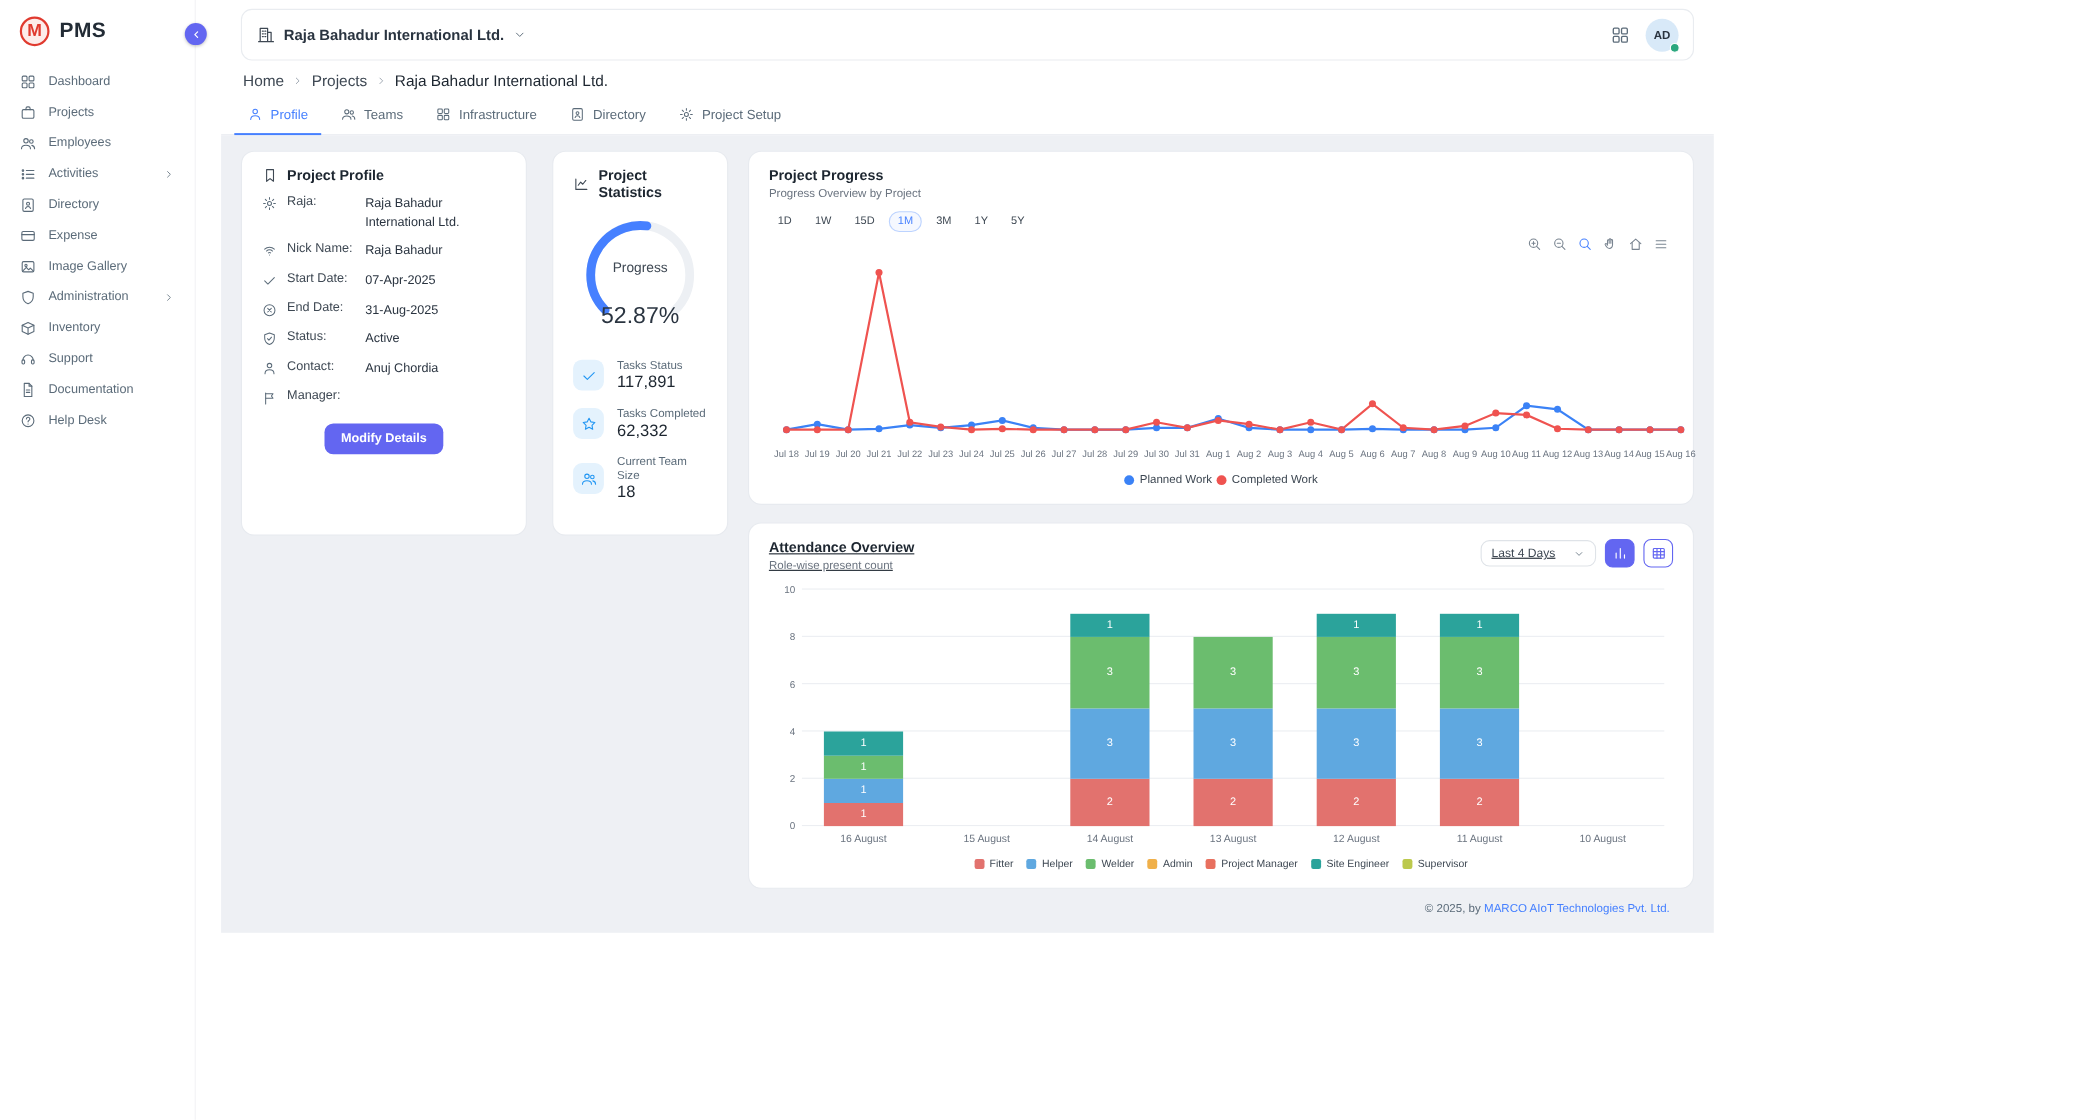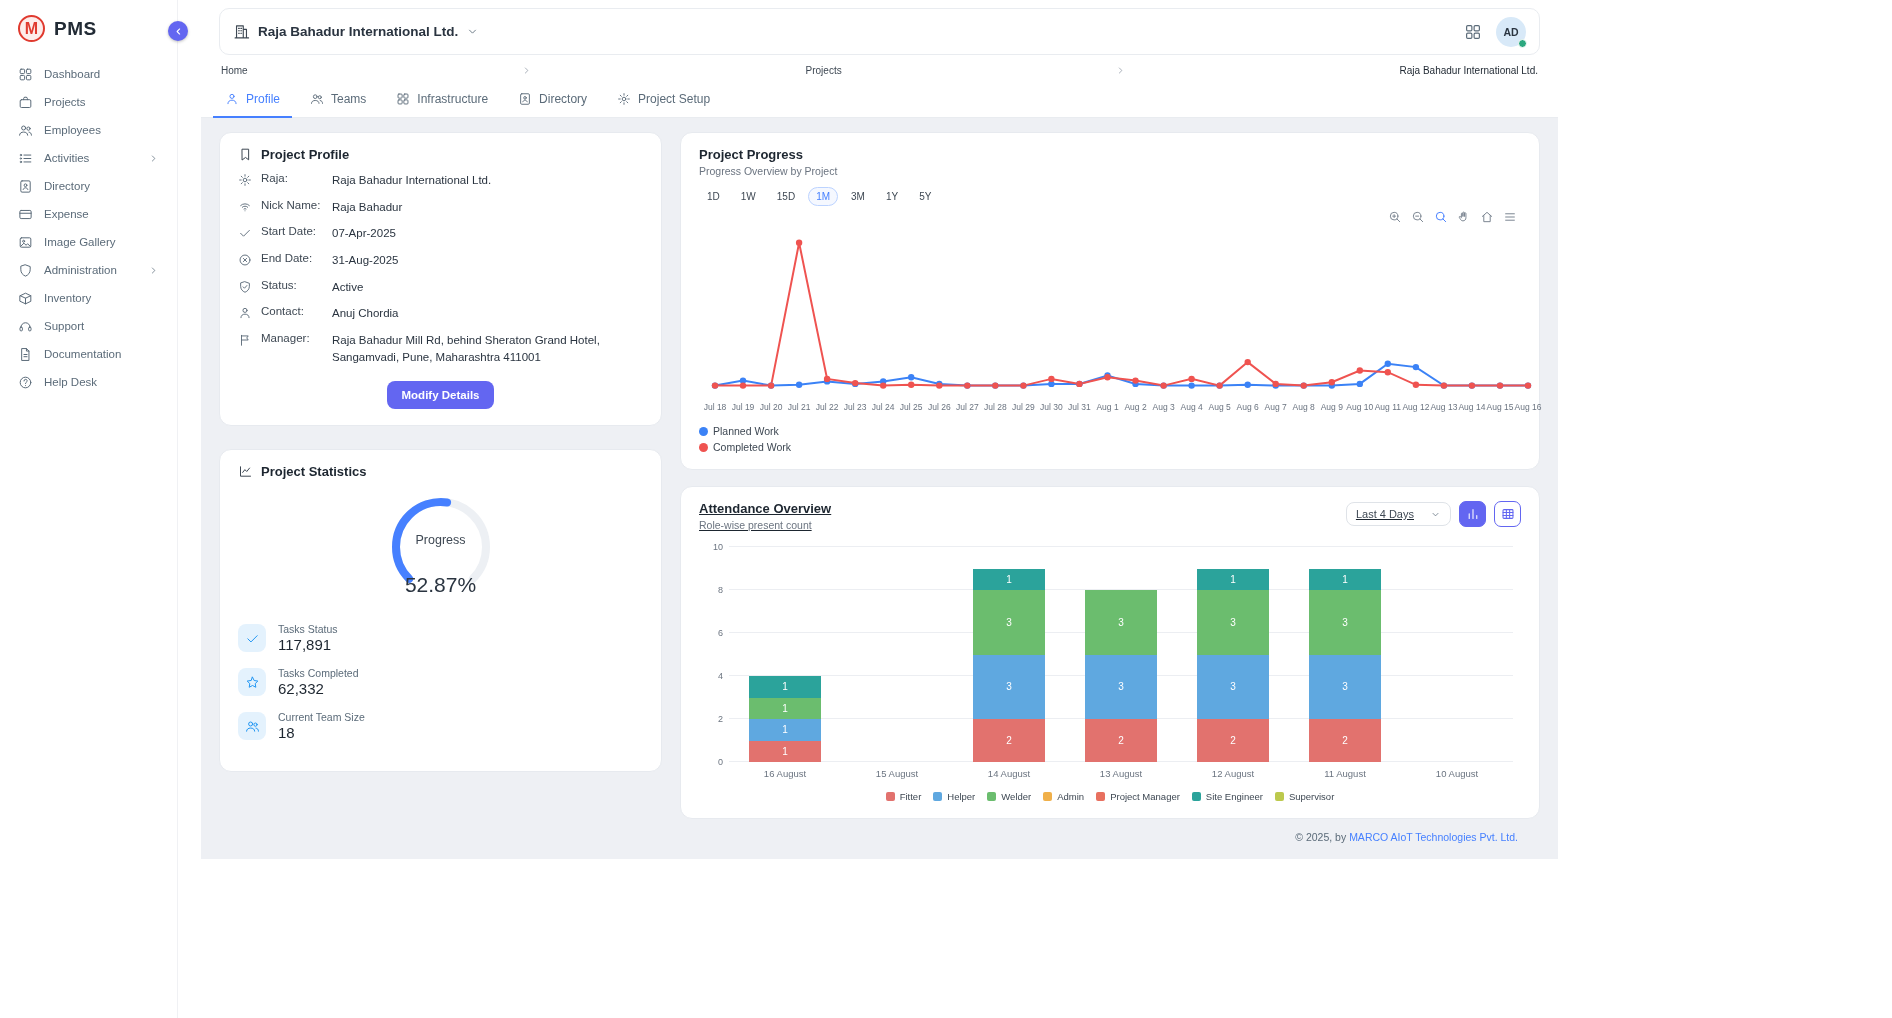--- a/index.html
+++ b/index.html
@@ -29,34 +29,34 @@
   .company { display:flex; align-items:center; gap:8px; cursor:pointer; }
   .company .icn svg { width:17px; height:17px; color:#3e4853; }
   .company-name { font-size:13.5px; font-weight:600; color:#2a3440; }
   .company .caret svg { width:13px; height:13px; color:#5b6b79; }
   .topbar-right { margin-left:auto; display:flex; align-items:center; gap:14px; }
   .iconbtn { background:none; border:none; cursor:pointer; color:#5b6b79; display:flex; }
   .iconbtn .icn svg { width:18px; height:18px; }
   .avatar { position:relative; width:30px; height:30px; border-radius:50%; background:#d8e9f8; display:flex; align-items:center; justify-content:center; font-size:10.5px; font-weight:700; color:#2a3440; cursor:pointer; }
   .status-dot { position:absolute; right:-1px; bottom:-1px; width:9px; height:9px; border-radius:50%; background:#2ca87f; border:1.5px solid #fff; }
 
-  .breadcrumb { display:flex; align-items:center; gap:7px; padding:10px 20px 7px; font-size:10px; color:#3e4853;justify-content:space-between; }
+  .breadcrumb { display:flex; align-items:center; gap:7px; padding:10px 20px 7px; font-size:14px; color:#3e4853; }
   .crumb { cursor:pointer; }
   .crumb:last-of-type { color:#1d2630; }
   .crumb-sep svg { width:11px; height:11px; color:#8a94a0; }
 
   .tabs { display:flex; gap:6px; padding:0 12px; border-bottom:1px solid #e9ecf0; }
   .tab { display:flex; align-items:center; gap:7px; padding:9px 12px 10px; font-size:12px; color:#5b6b79; cursor:pointer; border-bottom:2px solid transparent; margin-bottom:-1px; }
   .tab .icn svg { width:14px; height:14px; }
   .tab.active { color:#4680ff; border-bottom-color:#4680ff; }
 
   
   .content { background:#eef0f4; padding:14px 18px 0; }
   .grid { display:flex; gap:18px; align-items:flex-start; }
-  .col-left { width:443px; flex:0 0 443px; display:flex; flex-direction:column; gap:23px; }
+  .col-left { width:443px; flex:0 0 443px; display:flex; gap:23px; }
   .col-right { flex:1; display:flex; flex-direction:column; gap:16px; min-width:0; }
   .card { background:#fff; border:1px solid #e7eaef; border-radius:12px; padding:14px 18px 16px; }
   .card-head { display:flex; align-items:center; gap:8px; margin-bottom:10px; }
   .card-head .icn svg { width:15px; height:15px; color:#3e4853; }
   .card-title { font-size:13px; font-weight:700; color:#1d2630; }
   .card-sub { font-size:10.5px; color:#6b7480; margin-top:3px; }
 
   
   .field-row { display:flex; gap:9px; margin:10px 0; font-size:11.5px; align-items:flex-start; }
   .field-ic svg { width:14px; height:14px; color:#5b6b79; margin-top:1px; }
@@ -83,21 +83,21 @@
   
   .ranges { display:flex; align-items:center; gap:5px; margin:10px 0 2px; }
   .range { font-size:10px; color:#3e4853; padding:3px 7px; border-radius:12px; border:1px solid transparent; cursor:pointer; }
   .range.selected { color:#4680ff; border-color:#bcd3ff; background:#f5f8ff; }
   .chart-box { position:relative; margin-top:4px; }
   .chart-toolbar { position:absolute; top:0; right:4px; z-index:2; display:flex; gap:9px; }
   .tbtn { background:none; border:none; cursor:pointer; color:#7a8591; display:flex; padding:0; }
   .tbtn .icn svg { width:14px; height:14px; stroke-width:1.7; }
   .tbtn.active { color:#4680ff; }
   .axlbl { font-size:8.5px; fill:#6b7480; font-family:"Liberation Sans","DejaVu Sans",sans-serif; }
-  .legend { display:flex; justify-content:center; gap:4px; margin-top:4px;flex-direction:column; }
+  .legend { display:flex; justify-content:center; gap:4px; margin-top:4px; }
   .lg-item { display:flex; align-items:center; gap:5px; font-size:10.5px; color:#3e4853; cursor:pointer; }
   .lg-dot { width:9px; height:9px; border-radius:50%; display:inline-block; }
   .lg-sq { width:9px; height:9px; border-radius:2px; display:inline-block; }
 
   
   .att-head { display:flex; align-items:flex-start; margin-bottom:16px;text-decoration:underline; }
   .att-controls { margin-left:auto; display:flex; gap:8px; align-items:center; }
   .select { display:flex; align-items:center; gap:16px; border:1px solid #dfe3e8; border-radius:8px; padding:5px 9px; font-size:11px; color:#3e4853; cursor:pointer; background:#fff; }
   .select .icn svg { width:11px; height:11px; color:#5b6b79; }
   .toggle { width:27px; height:26px; border-radius:7px; border:1px solid #6366f1; background:#fff; color:#6366f1; display:flex; align-items:center; justify-content:center; cursor:pointer; }
@@ -448,21 +448,20 @@
                   <span class="field-value">Anuj Chordia</span>
                 </div>
                 <div class="field-row">
                   <span class="icn field-ic">
                     <svg viewBox="0 0 24 24">
                       <path d="M6 21V4"></path>
                       <path d="M6 5h11.5L15 8.5l2.5 3.5H6"></path>
                     </svg>
                   </span>
                   <span class="field-label">Manager:</span>
-                  <span class="field-value">Raja Bahadur Mill Rd, behind Sheraton Grand Hotel, Sangamvadi, Pune, Maharashtra 411001</span>
                 </div>
               </div>
             <div class="btn-row">
               <button class="btn-primary">Modify Details</button>
             </div>
           </section>
 
           <section class="card stats-card">
             <div class="card-head">
               <span class="icn">

